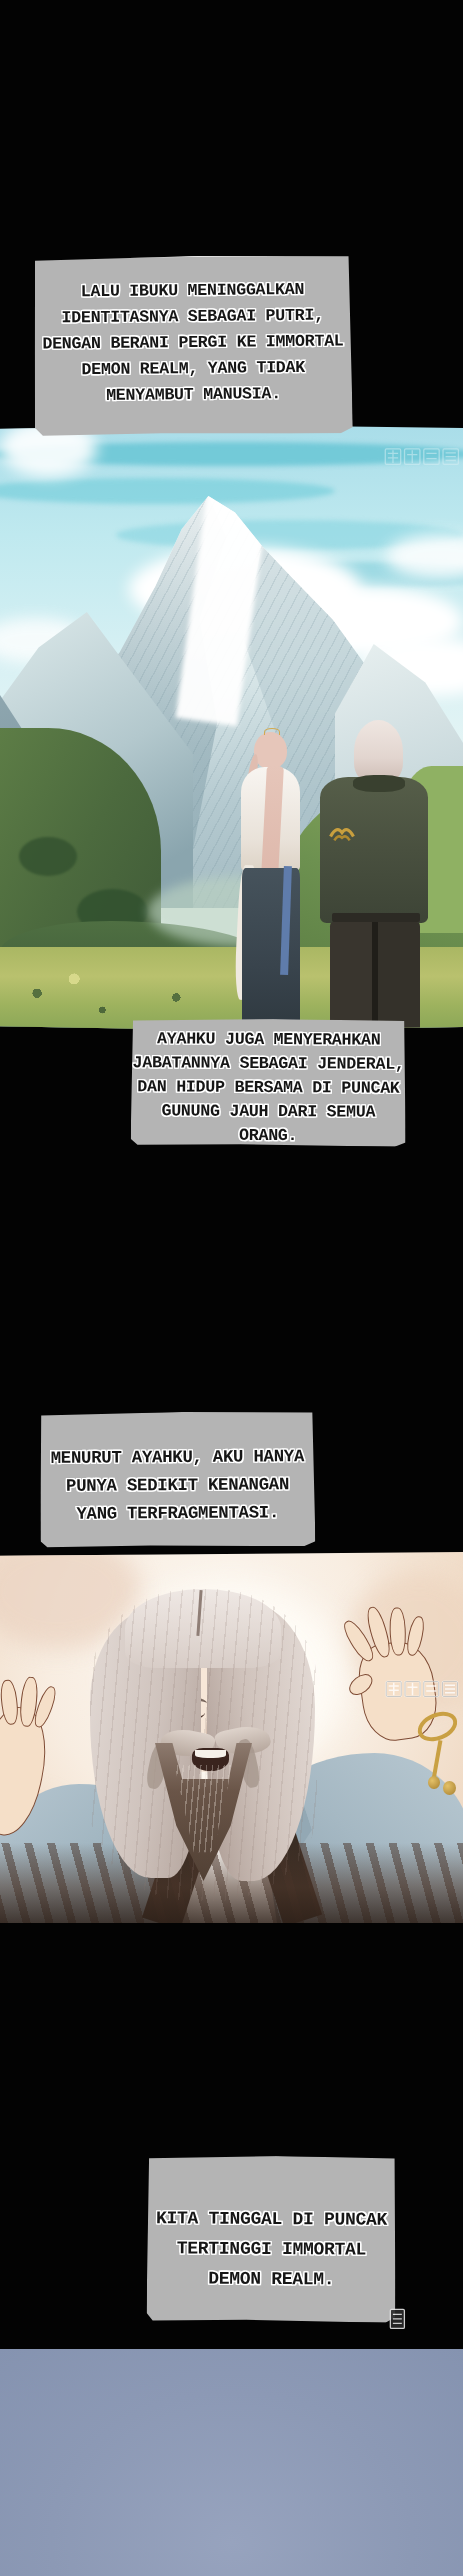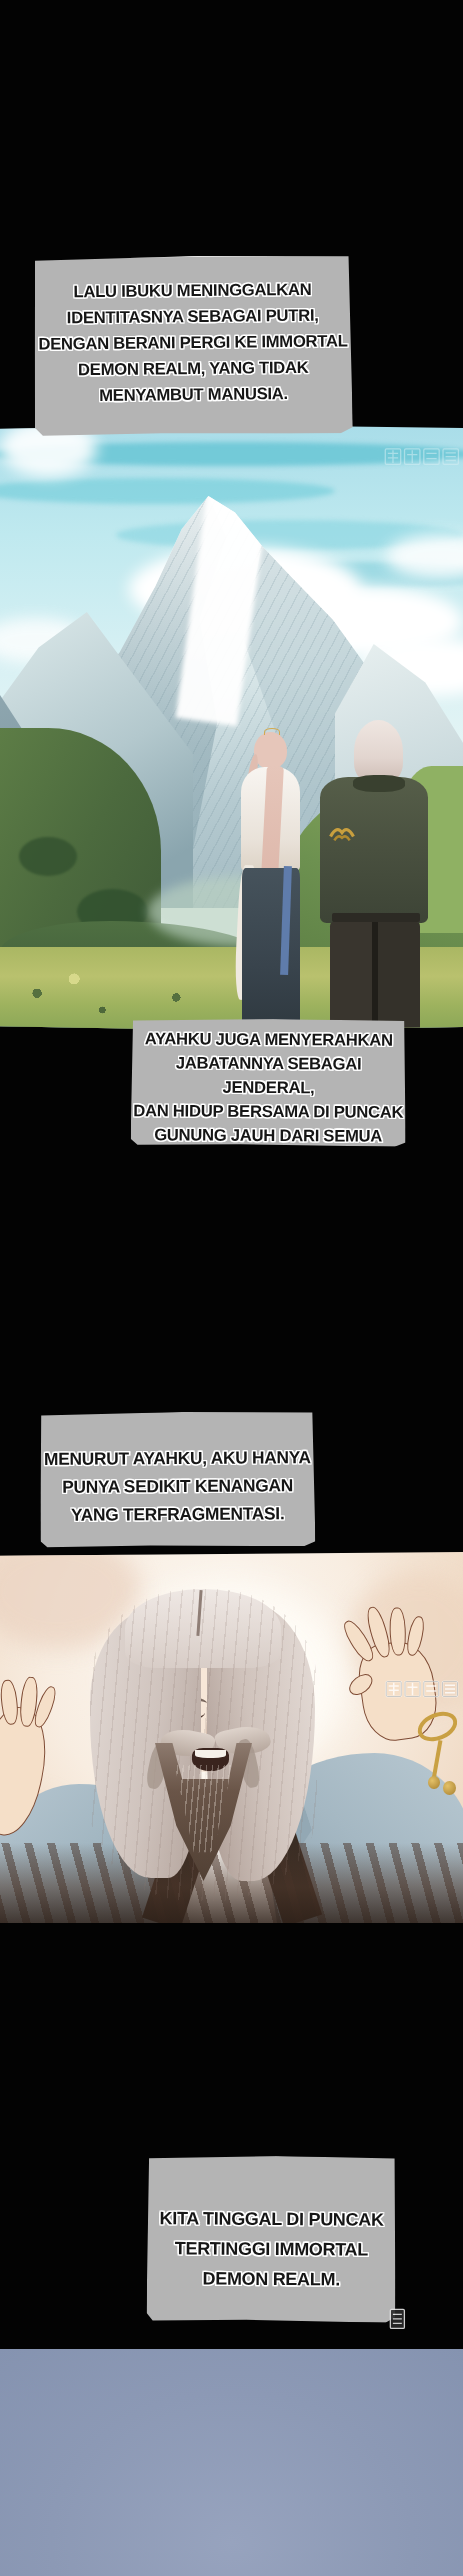--- a/index.html
+++ b/index.html
@@ -1,17 +1,17 @@
 <!DOCTYPE html>
 <html style="font-size:10.3px"><head>
 <meta charset="utf-8">
 <style>
   html,body{margin:0;padding:0;background:#000;}
   #page{position:relative;width:464px;height:2576px;background:#030303;overflow:hidden;
-        font-family:Liberation Sans, sans-serif;}
+        font-family:Liberation Mono, monospace;}
   .abs{position:absolute;}
   
   .cap{position:absolute;background:#b4b4b4;color:#161616;font-weight:bold;text-align:center;
        white-space:pre-line;letter-spacing:-0.3px;z-index:30;
        text-shadow:-1.3px -1.3px 0 #fff,1.3px -1.3px 0 #fff,-1.3px 1.3px 0 #fff,1.3px 1.3px 0 #fff,
                    -1.3px 0 0 #fff,1.3px 0 0 #fff,0 -1.3px 0 #fff,0 1.3px 0 #fff;
        clip-path:polygon(0.6% 1.8%,52% 0%,99.2% 1%,100% 96.5%,96% 100%,40% 98.8%,2.5% 99.6%,0% 95%);}
   .cap1{left:34px;top:256px;width:318px;height:179px;font-size:16.7px;line-height:26px;
         padding-top:20.6px;box-sizing:border-box;transform:rotate(-0.6deg);border-top:1.9px solid #ececec;}
   .cap2{left:131px;top:1019px;width:275px;height:127px;font-size:16.7px;line-height:24px;

